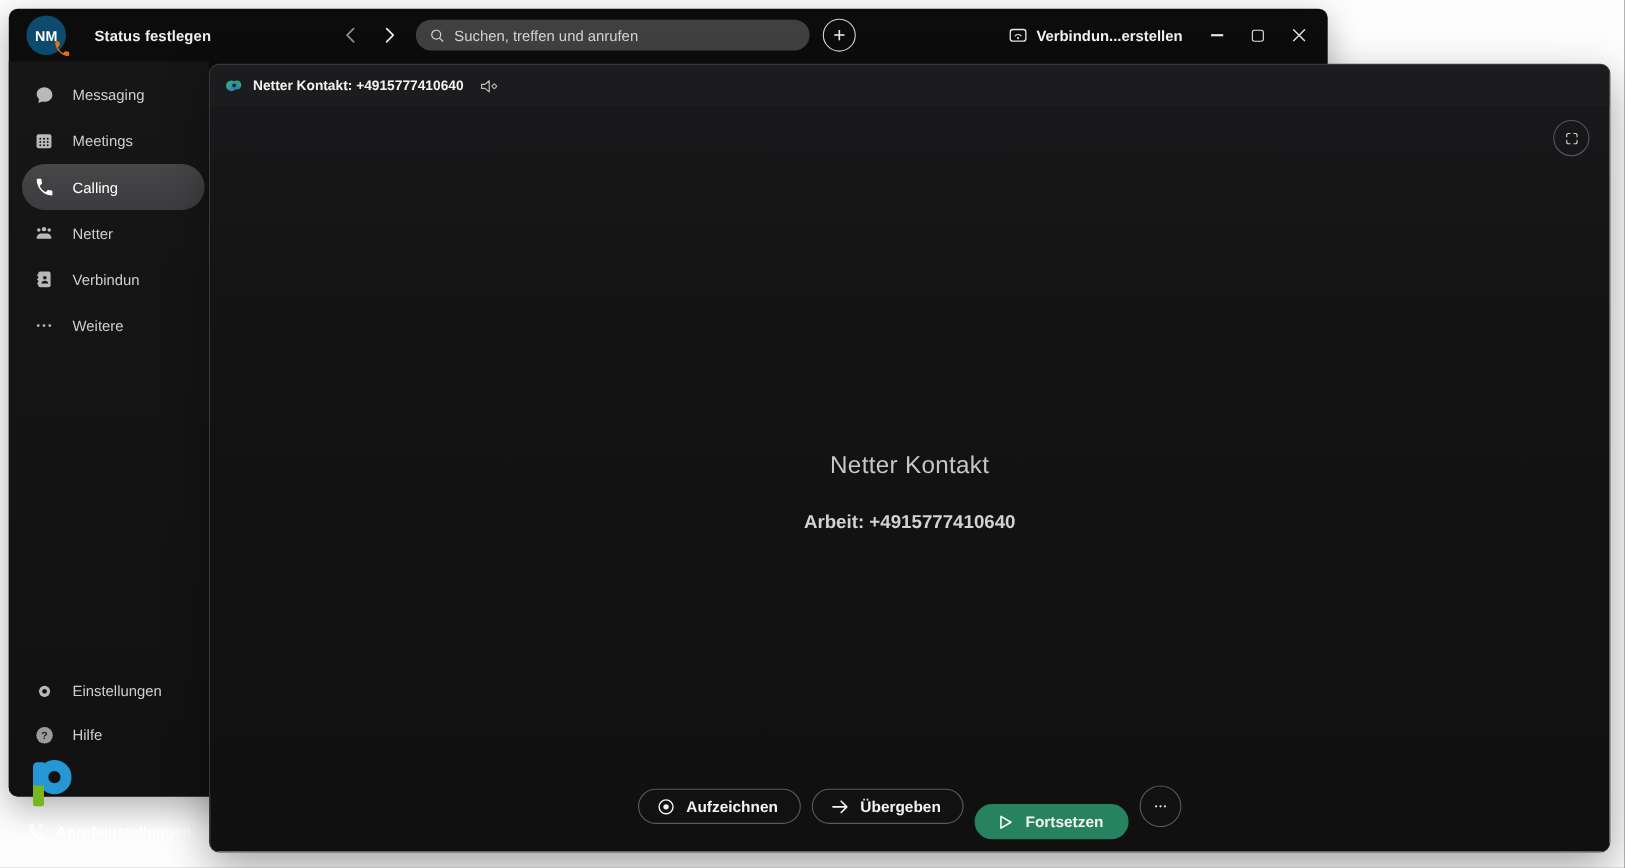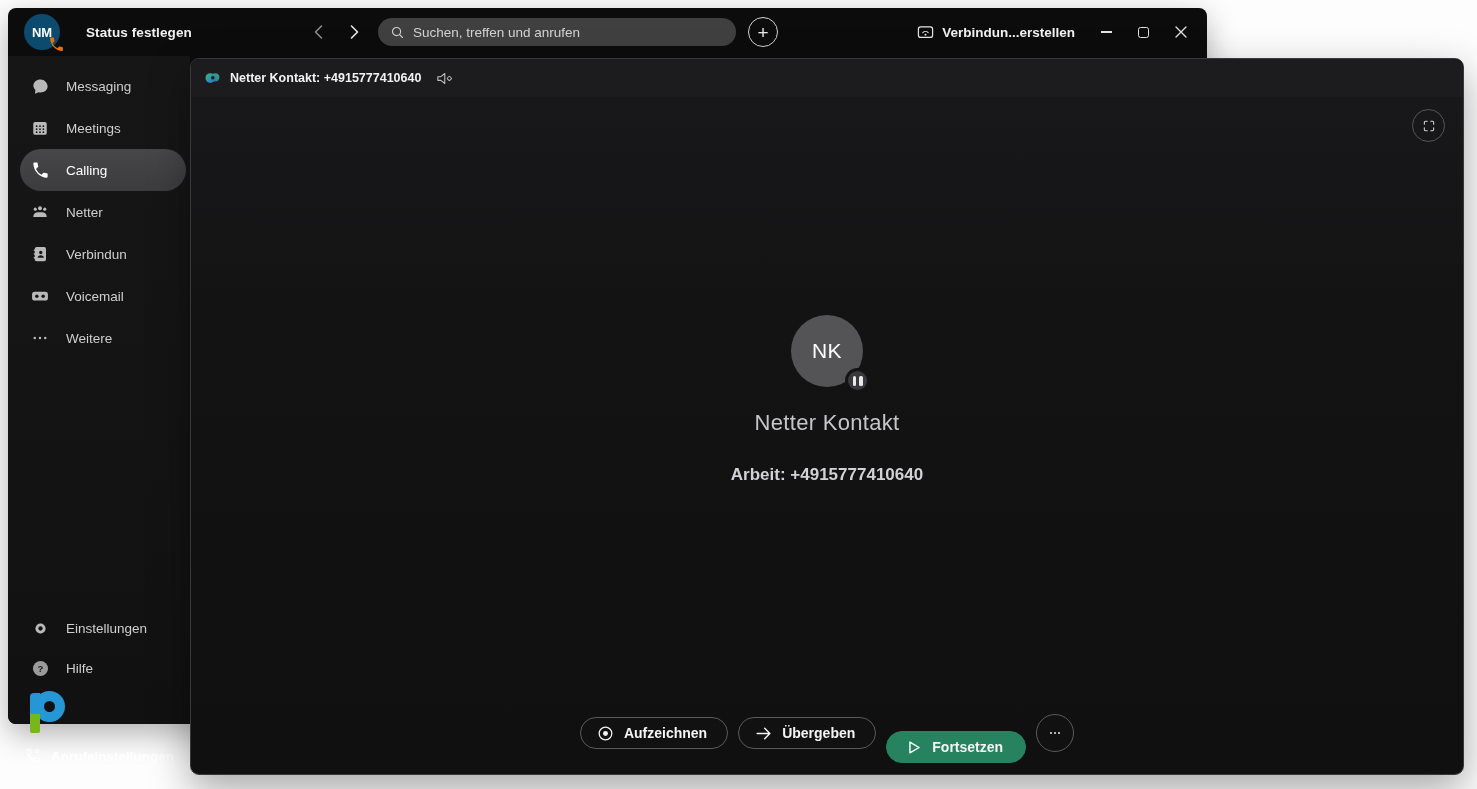--- a/index.html
+++ b/index.html
@@ -255,30 +255,20 @@
               <rect x="3.5" y="6" width="3" height="2" rx="1" fill="#b9b9b9"></rect>
               <rect x="3.5" y="11" width="3" height="2" rx="1" fill="#b9b9b9"></rect>
               <rect x="3.5" y="16" width="3" height="2" rx="1" fill="#b9b9b9"></rect>
               <circle cx="13" cy="10" r="2.2" fill="#161617"></circle>
               <path d="M8.8 17c0-2 1.9-3.4 4.2-3.4s4.2 1.4 4.2 3.4z" fill="#161617"></path>
             </svg>
         </span>
         <span>Verbindun</span>
       </div>
 
-      <div class="side-item">
-        <span class="ic">
-          <svg width="20" height="20" viewBox="0 0 24 24">
-              <rect x="2.5" y="7" width="19" height="10.5" rx="3.2" fill="#b9b9b9"></rect>
-              <circle cx="8.2" cy="12.2" r="2.1" fill="#161617"></circle>
-              <circle cx="15.8" cy="12.2" r="2.1" fill="#161617"></circle>
-            </svg>
-        </span>
-        <span>Voicemail</span>
-      </div>
 
       <div class="side-item">
         <span class="ic">
           <svg width="18" height="18" viewBox="0 0 24 24" fill="#b9b9b9">
               <circle cx="5" cy="12" r="1.7"></circle>
               <circle cx="12" cy="12" r="1.7"></circle>
               <circle cx="19" cy="12" r="1.7"></circle>
             </svg>
         </span>
         <span>Weitere</span>
@@ -361,27 +351,20 @@
   </div>
 
   <div class="fullscreen-btn">
     <span>
       <svg width="14" height="14" viewBox="0 0 24 24" fill="none" stroke="#d6d6d6" stroke-width="1.8" stroke-linecap="round">
         <path d="M9 4H6a2 2 0 0 0-2 2v3M15 4h3a2 2 0 0 1 2 2v3M20 15v3a2 2 0 0 1-2 2h-3M4 15v3a2 2 0 0 0 2 2h3"></path>
       </svg>
     </span>
   </div>
 
-  <div class="contact-avatar">
-    <span>NK</span>
-    <span class="hold-badge">
-        <i></i>
-        <i></i>
-      </span>
-  </div>
 
   <div class="contact-name">Netter Kontakt</div>
   <div class="contact-number">Arbeit: +4915777410640</div>
 
   <div class="call-controls">
     <button class="ctl-btn">
       <span>
         <svg width="19" height="19" viewBox="0 0 24 24">
             <circle cx="12" cy="12" r="8" fill="none" stroke="#f4f4f4" stroke-width="1.6"></circle>
             <circle cx="12" cy="12" r="3.1" fill="#f4f4f4"></circle>

